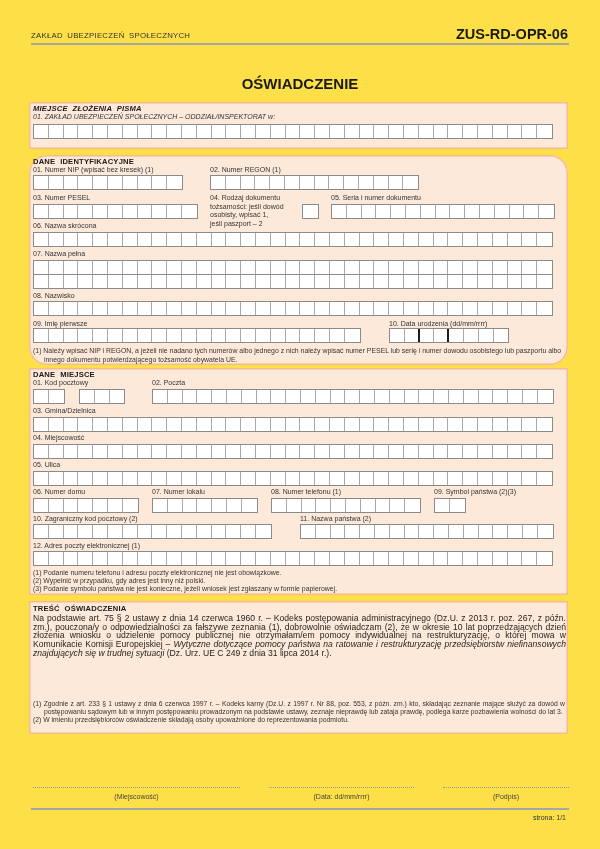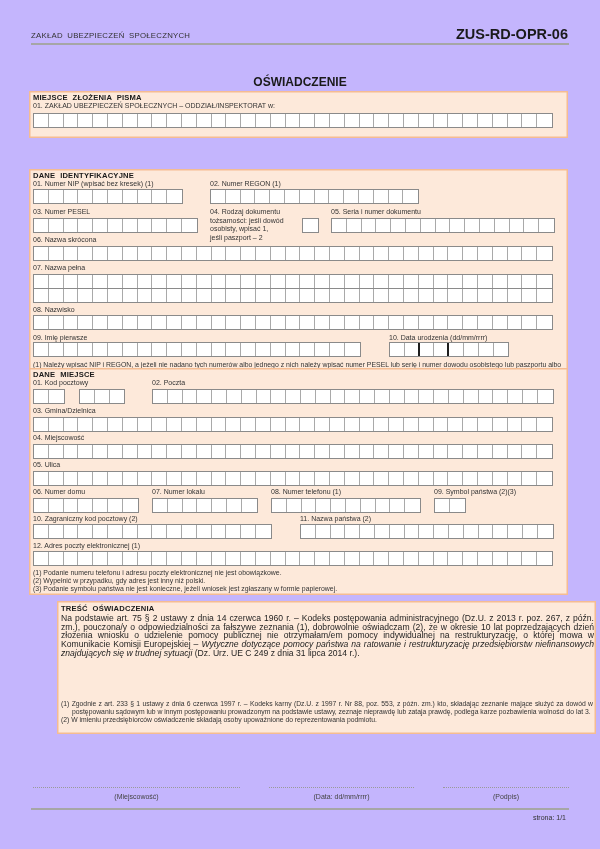--- a/index.html
+++ b/index.html
@@ -1,22 +1,22 @@
 <!DOCTYPE html>
 <html><head>
 <meta charset="utf-8">
 <style>
   html, body { margin:0; padding:0; background:#fff; }
-  .page { position:relative; width:600px; height:849px; background:#c4b5fd; overflow:hidden;
+  .page { position:relative; width:600px; height:849px; background:#fde047; overflow:hidden;
           font-family:"Liberation Sans", sans-serif; color:#222; }
   .abs { position:absolute; white-space:nowrap; }
   .inst { left:31px; top:31px; font-size:7.8px; letter-spacing:0.25px; word-spacing:2px; color:#333; }
   .code { right:32px; top:26px; font-size:14.5px; font-weight:bold; color:#1a1a1a; }
   .rule { position:absolute; left:31px; width:538px; height:2px; background:#a6a6a6; }
-  .ttl { left:0; width:600px; text-align:center; font-size:12px; font-weight:bold; color:#1a1a1a; }
+  .ttl { left:0; width:600px; text-align:center; font-size:15px; font-weight:bold; color:#1a1a1a; }
   .ttl2 { word-spacing:3.2px; }
 
   .section { position:absolute; left:29px; width:539px; background:#fde9da;
              box-shadow: inset 0 0 0 1.5px #f5bc92; }
   .sec-title { position:absolute; left:4px; font-size:7.6px; font-weight:bold; letter-spacing:0.2px;
                word-spacing:2.5px; color:#1a1a1a; white-space:nowrap; }
   .lbl { position:absolute; font-size:7px; color:#333; white-space:nowrap; line-height:8.5px; }
   .lbl-multi { white-space:normal; width:88px; }
   .lbl-multi span { display:block; white-space:nowrap; }
 
@@ -46,21 +46,21 @@
 <body>
 
 <div class="page">
 
   <div class="abs inst">ZAKŁAD UBEZPIECZEŃ SPOŁECZNYCH</div>
   <div class="abs code">ZUS-RD-OPR-06</div>
   <div class="rule" style="top:43px;"></div>
 
   <div class="abs ttl" style="top:75px;">OŚWIADCZENIE</div>
 
-  <div class="section" style="top:91px; height:47px;">
+  <div class="section" style="top:102px; height:47px;font-style:italic;">
     <div class="sec-title" style="top:2px;">MIEJSCE ZŁOŻENIA PISMA</div>
     <div class="lbl" style="left:4px; top:11px;">01. ZAKŁAD UBEZPIECZEŃ SPOŁECZNYCH – ODDZIAŁ/INSPEKTORAT w:</div>
     <div class="boxes" style="left:4px; top:22px;">
         <span class="cell"></span>
         <span class="cell"></span>
         <span class="cell"></span>
         <span class="cell"></span>
         <span class="cell"></span>
         <span class="cell"></span>
         <span class="cell"></span>
@@ -88,21 +88,21 @@
         <span class="cell"></span>
         <span class="cell"></span>
         <span class="cell"></span>
         <span class="cell"></span>
         <span class="cell"></span>
         <span class="cell"></span>
         <span class="cell"></span>
       </div>
   </div>
 
-  <div class="section" style="top:169px; height:210px;">
+  <div class="section" style="top:155px; height:210px;border-radius:18px;">
     <div class="sec-title" style="top:2px;">DANE IDENTYFIKACYJNE</div>
 
     <div class="lbl" style="left:4px; top:11px;">01. Numer NIP (wpisać bez kresek) (1)</div>
     <div class="boxes" style="left:4px; top:20px;">
         <span class="cell"></span>
         <span class="cell"></span>
         <span class="cell"></span>
         <span class="cell"></span>
         <span class="cell"></span>
         <span class="cell"></span>
@@ -651,21 +651,21 @@
         <span class="cell"></span>
         <span class="cell"></span>
         <span class="cell"></span>
       </div>
 
     <div class="fn-line" style="top:201px;">(1) Podanie numeru telefonu i adresu poczty elektronicznej nie jest obowiązkowe.</div>
     <div class="fn-line" style="top:209px;">(2) Wypełnić w przypadku, gdy adres jest inny niż polski.</div>
     <div class="fn-line" style="top:217px;">(3) Podanie symbolu państwa nie jest konieczne, jeżeli wniosek jest zgłaszany w formie papierowej.</div>
   </div>
 
-  <div class="section" style="top:601px; height:133px;margin-left:28px;">
+  <div class="section" style="top:601px; height:133px;">
     <div class="sec-title" style="top:3px;">TREŚĆ OŚWIADCZENIA</div>
     <div class="para">
       <p><span>Na podstawie art. 75 § 2 ustawy z dnia 14 czerwca 1960 r. – Kodeks postępowania administracyjnego (Dz.U. z 2013 r. poz. 267, z późn. zm.), pouczona/y o odpowiedzialności za fałszywe zeznania (1), dobrowolnie oświadczam (2), że w okresie 10 lat poprzedzających dzień złożenia wniosku o udzielenie pomocy publicznej nie otrzymałam/em pomocy indywidualnej na restrukturyzację, o której mowa w Komunikacie Komisji Europejskiej – </span><i>Wytyczne dotyczące pomocy państwa na ratowanie i restrukturyzację przedsiębiorstw niefinansowych znajdujących się w trudnej sytuacji</i><span> (Dz. Urz. UE C 249 z dnia 31 lipca 2014 r.).</span></p>
     </div>
     <div class="fnblock">
       <p class="fnp">(1) Zgodnie z art. 233 § 1 ustawy z dnia 6 czerwca 1997 r. – Kodeks karny (Dz.U. z 1997 r. Nr 88, poz. 553, z późn. zm.) kto, składając zeznanie mające służyć za dowód w postępowaniu sądowym lub w innym postępowaniu prowadzonym na podstawie ustawy, zeznaje nieprawdę lub zataja prawdę, podlega karze pozbawienia wolności do lat 3.</p>
       <p class="fnp">(2) W imieniu przedsiębiorców oświadczenie składają osoby upoważnione do reprezentowania podmiotu.</p>
     </div>
   </div>
 

